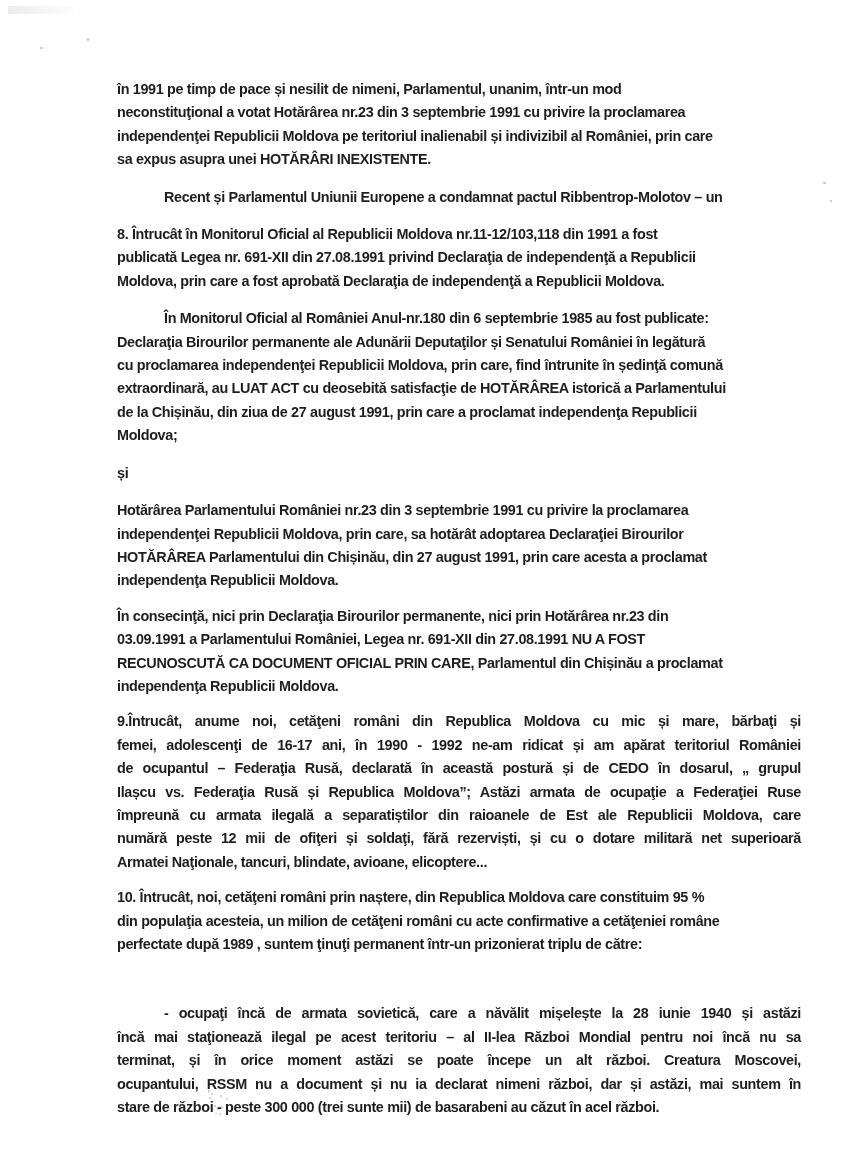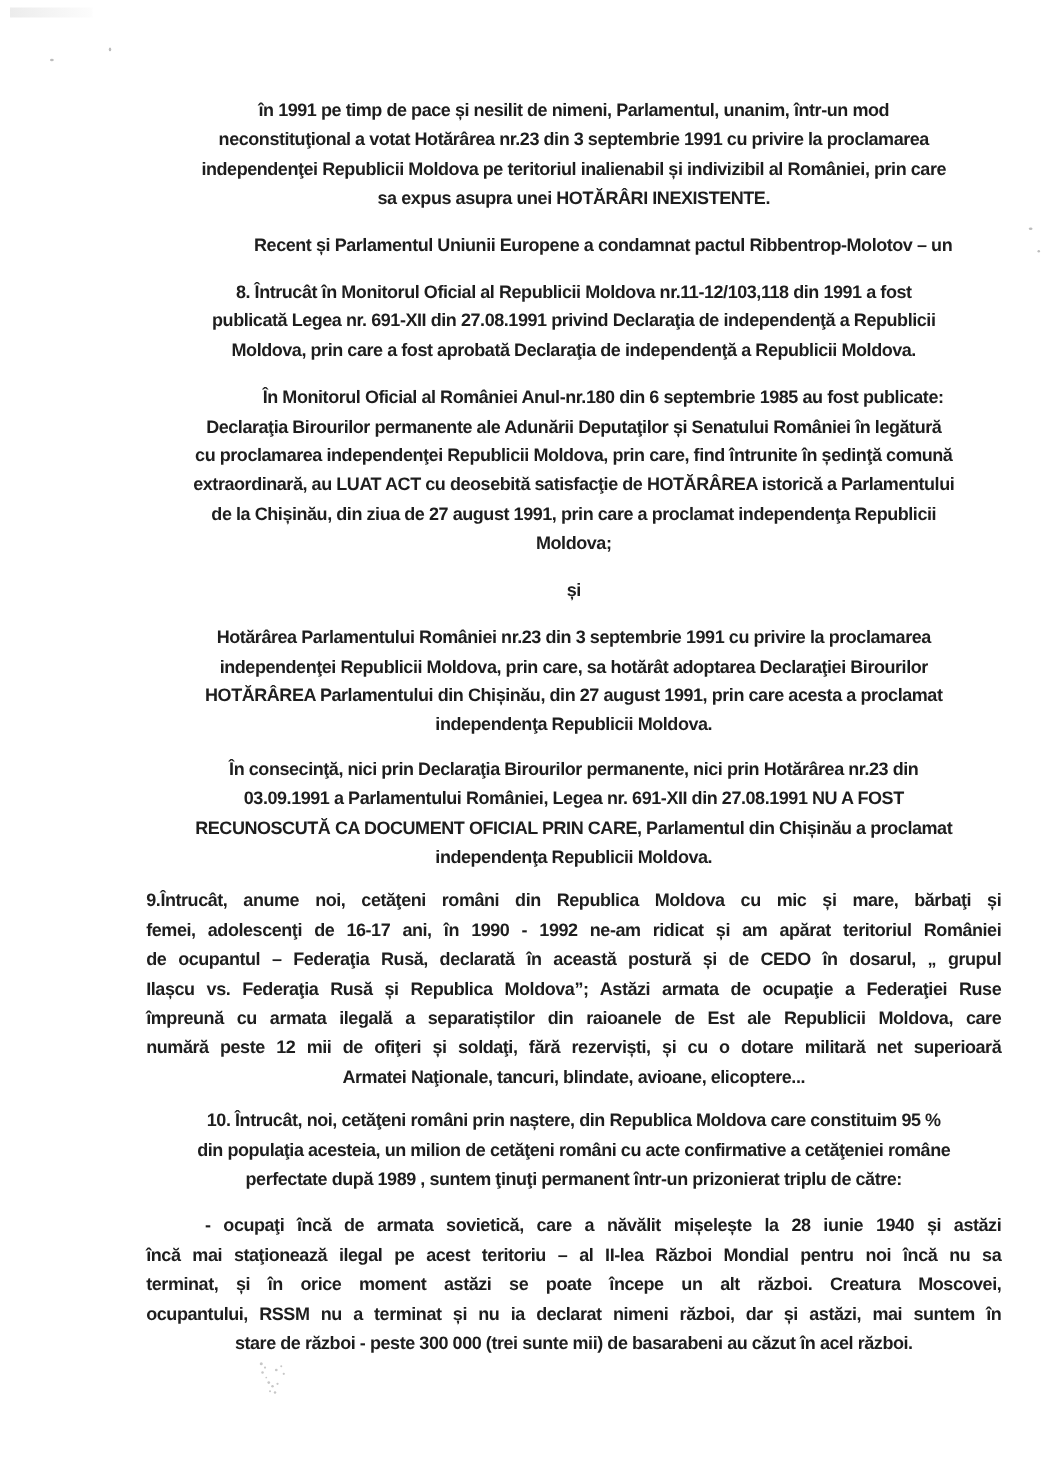--- a/index.html
+++ b/index.html
@@ -26,21 +26,20 @@
       letter-spacing: -0.35px;
       word-spacing: 0px;
     }
     .para {
       margin: 0;
       text-align: left;
     }
     .line {
       display: block;
       white-space: nowrap;
-      text-align: center;
     }
     .line.just {
       text-align: justify;
       text-align-last: justify;
       white-space: normal;
     }
     .gap-m { height: 12px; }
     .gap-l { height: 14px; }
     .speck {
       position: absolute;
@@ -155,20 +154,20 @@
   <div class="gap-m"></div>
 
   <div class="para">
     <span class="line">10. Întrucât,  noi, cetăţeni români prin naștere, din Republica Moldova care constituim 95 %</span>
     <span class="line">din populaţia acesteia, un milion de cetăţeni români cu acte confirmative a cetăţeniei române</span>
     <span class="line">perfectate după 1989 , suntem ţinuţi permanent într-un prizonierat triplu de către:</span>
   </div>
   <div class="gap-l"></div>
 
   <div class="para">
-    <span class="line just" style="padding-left:47px;">- ocupaţi încă de armata sovietică, care a năvălit mișelește la 28 iunie 1940 și astăzi</span>
+    <span class="line just" style="padding-left:47px;margin-top:32px;">- ocupaţi încă de armata sovietică, care a năvălit mișelește la 28 iunie 1940 și astăzi</span>
     <span class="line just">încă mai staţionează ilegal pe acest teritoriu – al II-lea Război Mondial pentru noi încă nu sa</span>
     <span class="line just">terminat, și în orice moment astăzi se poate începe un alt război. Creatura Moscovei,</span>
-    <span class="line just">ocupantului,  RSSM nu a terminat și nu ia declarat nimeni război, dar și astăzi, mai suntem în</span>
+    <span class="line just">ocupantului,  RSSM nu a document și nu ia declarat nimeni război, dar și astăzi, mai suntem în</span>
     <span class="line">stare de război - peste 300 000 (trei sunte mii) de basarabeni au căzut în acel război.</span>
   </div>
 
 </div>
 
 </body></html>

